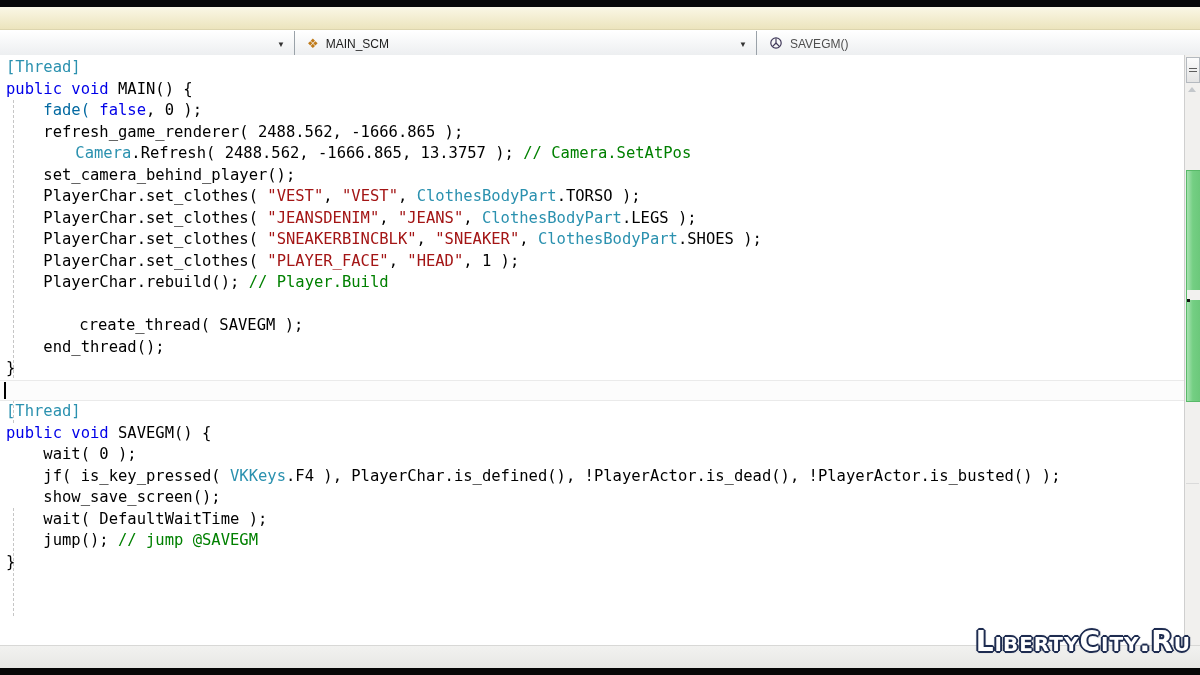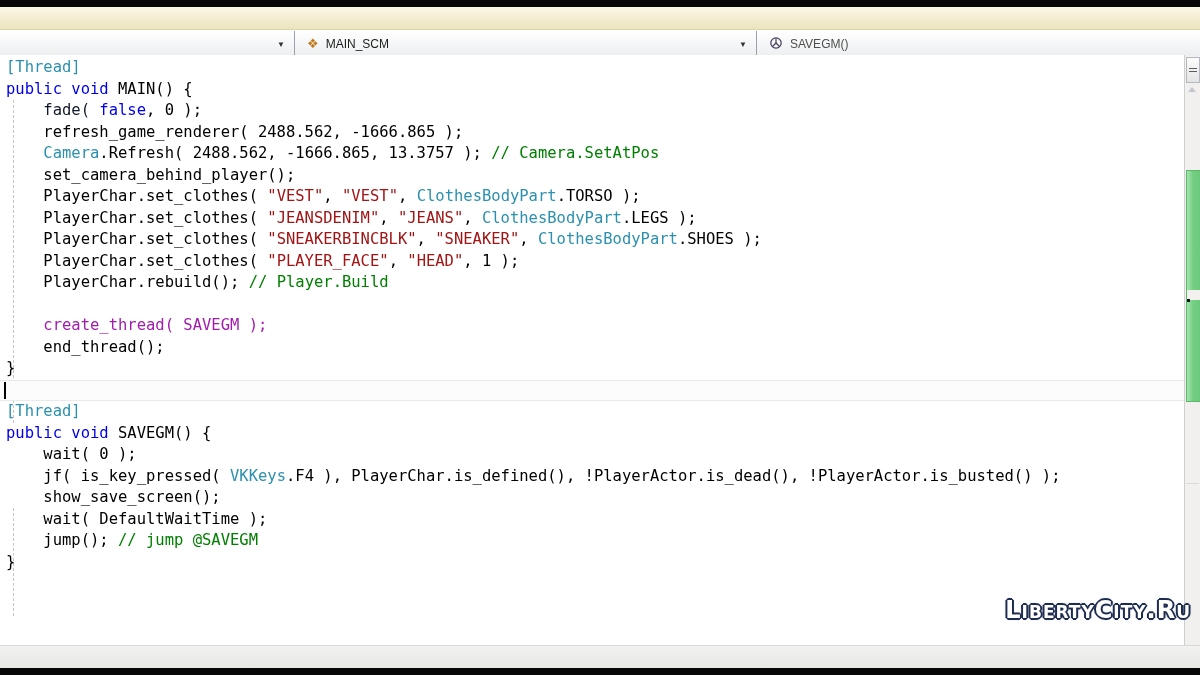--- a/index.html
+++ b/index.html
@@ -45,21 +45,21 @@
   .thumb{position:absolute;left:1px;top:115px;width:13px;height:230px;
          background:linear-gradient(90deg,#a8e2b1,#74cf83 45%,#6cc87b);border:1px solid #58b968;}
   .thumb-gap{position:absolute;left:0;top:119px;width:13px;height:10px;background:#f2f1ef;}
   .thumb-dot{position:absolute;left:0;top:128px;width:3px;height:3px;background:#111;}
   .track-line{position:absolute;left:1px;top:428px;width:13px;height:0;border-top:1px solid #dadada;}
   
   .bottom-gray{position:absolute;left:0;top:645px;width:1200px;height:23px;
                background:linear-gradient(#f2f2f0,#e7e7e4);border-top:1px solid #d8d8d6;}
   .bottom-black{position:absolute;left:0;top:668px;width:1200px;height:7px;background:#070707;}
   
-  .watermark{position:absolute;right:9px;top:596px;font-size:24px;font-weight:bold;
+  .watermark{position:absolute;right:9px;top:625px;font-size:28px;font-weight:bold;
              font-variant:small-caps;letter-spacing:1px;color:#fff;
              font-family:"DejaVu Sans",sans-serif;
              text-shadow:-2px 0 #1e2c50,2px 0 #1e2c50,0 -2px #1e2c50,0 2px #1e2c50,
                          -1px -1px #1e2c50,1px -1px #1e2c50,-1px 1px #1e2c50,1px 1px #1e2c50,
                          0 0 3px #1e2c50;}
 </style>
 </head>
 <body>
 
 <div class="screen">
@@ -89,31 +89,31 @@
       <span class="clabel">SAVEGM()</span>
     </div>
   </div>
 
   <div class="editor">
     <div class="guide" style="top:45px;height:323px;"></div>
     <div class="guide" style="top:453px;height:108px;"></div>
     <div class="code-area">
         <div class="code-line"><span style="color: rgb(43, 145, 175);">[Thread]</span></div>
         <div class="code-line"><span style="color: rgb(0, 0, 232);">public</span><span style="color: rgb(0, 0, 0);"> </span><span style="color: rgb(0, 0, 232);">void</span><span style="color: rgb(0, 0, 0);"> MAIN() {</span></div>
-        <div class="code-line"><span>    </span><span style="color: #0f172a; text-align: center;">fade( </span><span style="color: rgb(0, 0, 232);">false</span><span style="color: rgb(0, 0, 0);">, 0 );</span></div>
+        <div class="code-line"><span>    </span><span style="color: #0369a1; text-align: center;">fade( </span><span style="color: rgb(0, 0, 232);">false</span><span style="color: rgb(0, 0, 0);">, 0 );</span></div>
         <div class="code-line"><span>    </span><span style="color: rgb(0, 0, 0);">refresh_game_renderer( 2488.562, -1666.865 );</span></div>
-        <div class="code-line"><span>    </span><span style="color: rgb(43, 145, 175);">Camera</span><span style="color: rgb(0, 0, 0);">.Refresh( 2488.562, -1666.865, 13.3757 ); </span><span style="color: rgb(0, 128, 0);">// Camera.SetAtPos</span></div>
+        <div class="code-line"><span>    </span><span style="color: rgb(43, 145, 175); margin-left: 32px;">Camera</span><span style="color: rgb(0, 0, 0);">.Refresh( 2488.562, -1666.865, 13.3757 ); </span><span style="color: rgb(0, 128, 0);">// Camera.SetAtPos</span></div>
         <div class="code-line"><span>    </span><span style="color: rgb(0, 0, 0);">set_camera_behind_player();</span></div>
         <div class="code-line"><span>    </span><span style="color: rgb(0, 0, 0);">PlayerChar.set_clothes( </span><span style="color: rgb(163, 21, 21);">"VEST"</span><span style="color: rgb(0, 0, 0);">, </span><span style="color: rgb(163, 21, 21);">"VEST"</span><span style="color: rgb(0, 0, 0);">, </span><span style="color: rgb(43, 145, 175);">ClothesBodyPart</span><span style="color: rgb(0, 0, 0);">.TORSO );</span></div>
         <div class="code-line"><span>    </span><span style="color: rgb(0, 0, 0);">PlayerChar.set_clothes( </span><span style="color: rgb(163, 21, 21);">"JEANSDENIM"</span><span style="color: rgb(0, 0, 0);">, </span><span style="color: rgb(163, 21, 21);">"JEANS"</span><span style="color: rgb(0, 0, 0);">, </span><span style="color: rgb(43, 145, 175);">ClothesBodyPart</span><span style="color: rgb(0, 0, 0);">.LEGS );</span></div>
         <div class="code-line"><span>    </span><span style="color: rgb(0, 0, 0);">PlayerChar.set_clothes( </span><span style="color: rgb(163, 21, 21);">"SNEAKERBINCBLK"</span><span style="color: rgb(0, 0, 0);">, </span><span style="color: rgb(163, 21, 21);">"SNEAKER"</span><span style="color: rgb(0, 0, 0);">, </span><span style="color: rgb(43, 145, 175);">ClothesBodyPart</span><span style="color: rgb(0, 0, 0);">.SHOES );</span></div>
         <div class="code-line"><span>    </span><span style="color: rgb(0, 0, 0);">PlayerChar.set_clothes( </span><span style="color: rgb(163, 21, 21);">"PLAYER_FACE"</span><span style="color: rgb(0, 0, 0);">, </span><span style="color: rgb(163, 21, 21);">"HEAD"</span><span style="color: rgb(0, 0, 0);">, 1 );</span></div>
         <div class="code-line"><span>    </span><span style="color: rgb(0, 0, 0);">PlayerChar.rebuild(); </span><span style="color: rgb(0, 128, 0);">// Player.Build</span></div>
         <div class="code-line"></div>
-        <div class="code-line"><span>    </span><span style="color: #a21caf;">create_thread( SAVEGM );</span></div>
+        <div class="code-line"><span>    </span><span style="color: #000000; margin-left: 36px;">create_thread( SAVEGM );</span></div>
         <div class="code-line"><span>    </span><span style="color: rgb(0, 0, 0);">end_thread();</span></div>
         <div class="code-line"><span style="color: rgb(0, 0, 0);">}</span></div>
         <div class="code-line current"><span class="caret"></span></div>
         <div class="code-line"><span style="color: rgb(43, 145, 175);">[Thread]</span></div>
         <div class="code-line"><span style="color: rgb(0, 0, 232);">public</span><span style="color: rgb(0, 0, 0);"> </span><span style="color: rgb(0, 0, 232);">void</span><span style="color: rgb(0, 0, 0);"> SAVEGM() {</span></div>
         <div class="code-line"><span>    </span><span style="color: rgb(0, 0, 0);">wait( 0 );</span></div>
         <div class="code-line"><span>    </span><span style="color: rgb(0, 0, 0);">jf( is_key_pressed( </span><span style="color: rgb(43, 145, 175);">VKKeys</span><span style="color: rgb(0, 0, 0);">.F4 ), PlayerChar.is_defined(), !PlayerActor.is_dead(), !PlayerActor.is_busted() );</span></div>
         <div class="code-line"><span>    </span><span style="color: rgb(0, 0, 0);">show_save_screen();</span></div>
         <div class="code-line"><span>    </span><span style="color: rgb(0, 0, 0);">wait( DefaultWaitTime );</span></div>
         <div class="code-line"><span>    </span><span style="color: rgb(0, 0, 0);">jump(); </span><span style="color: rgb(0, 128, 0);">// jump @SAVEGM</span></div>

